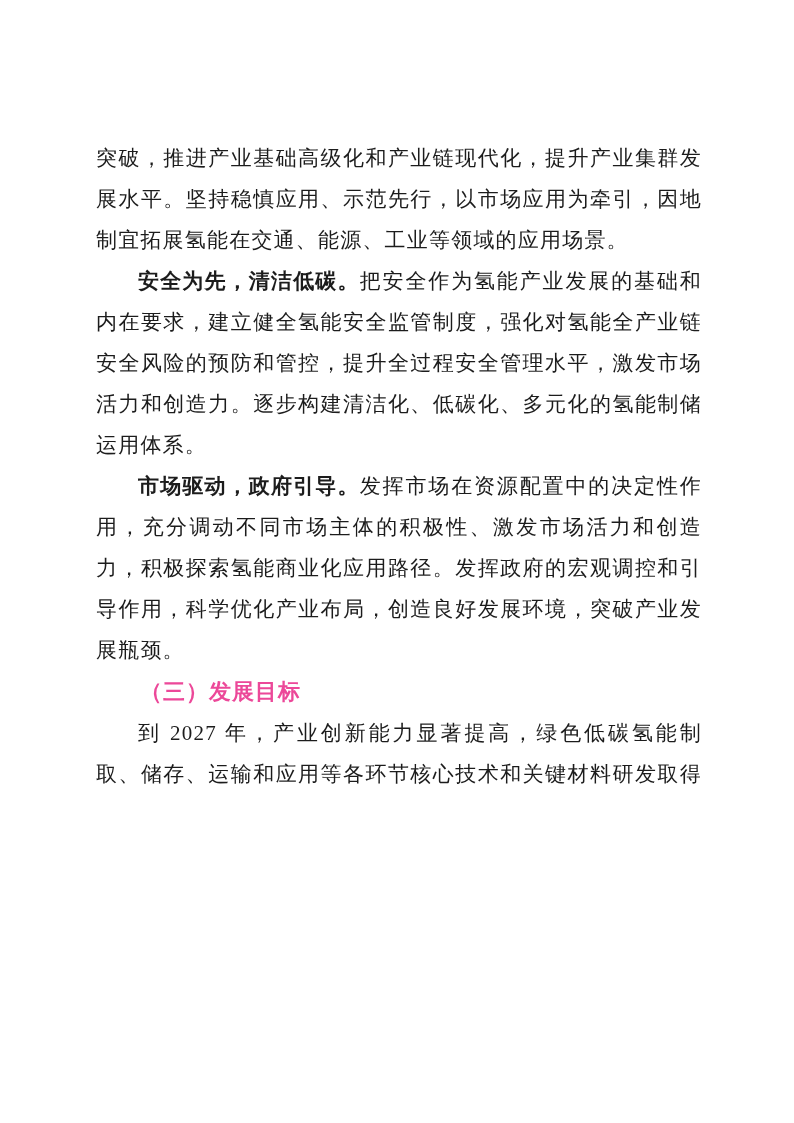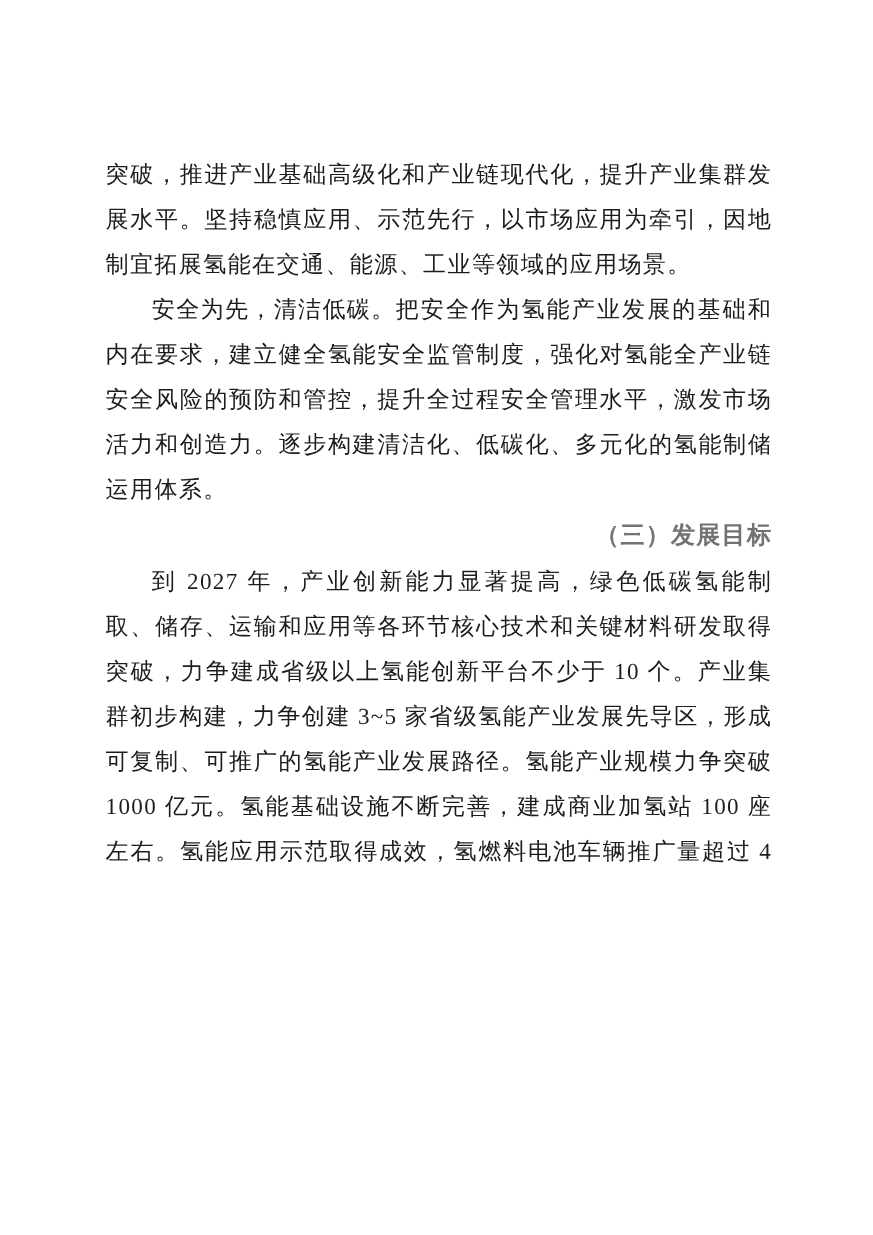--- a/index.html
+++ b/index.html
@@ -30,34 +30,33 @@
     letter-spacing: 1.2px;
     text-align: justify;
     text-justify: inter-character;
     word-break: break-all;
     color: #1c1c1c;
   }
   .para.indent {
     text-indent: 2em;
   }
   .para .lead {
-    font-weight: normal;
+    font-weight: bold;
     letter-spacing: 0.5px;
     margin-top: 36px;
   }
   .heading {
     margin: 0;
     font-family: "Liberation Sans", "DejaVu Sans", sans-serif;
     font-weight: bold;
     font-size: 22px;
     line-height: 42px;
     letter-spacing: 1px;
     text-indent: 2em;
-    color: #737373;
-    text-align: right;
+    color: #ec4899;
   }
   .footer {
     position: absolute;
     top: 1033px;
     left: 0;
     width: 100%;
     text-align: center;
     font-size: 14px;
     letter-spacing: 4px;
     color: #2a2a2a;
@@ -66,20 +65,21 @@
 </head>
 <body>
 
 <div class="page">
   <div class="content">
 
     <p class="para"><span>突破，推进产业基础高级化和产业链现代化，提升产业集群发展水平。坚持稳慎应用、示范先行，以市场应用为牵引，因地制宜拓展氢能在交通、能源、工业等领域的应用场景。</span></p>
 
     <p class="para indent"><span class="lead">安全为先，清洁低碳。</span><span>把安全作为氢能产业发展的基础和内在要求，建立健全氢能安全监管制度，强化对氢能全产业链安全风险的预防和管控，提升全过程安全管理水平，激发市场活力和创造力。逐步构建清洁化、低碳化、多元化的氢能制储运用体系。</span></p>
 
+    <p class="para indent"><span class="lead">市场驱动，政府引导。</span><span>发挥市场在资源配置中的决定性作用，充分调动不同市场主体的积极性、激发市场活力和创造力，积极探索氢能商业化应用路径。发挥政府的宏观调控和引导作用，科学优化产业布局，创造良好发展环境，突破产业发展瓶颈。</span></p>
 
     <h3 class="heading">（三）发展目标</h3>
 
     <p class="para indent"><span>到 2027 年，产业创新能力显著提高，绿色低碳氢能制取、储存、运输和应用等各环节核心技术和关键材料研发取得突破，力争建成省级以上氢能创新平台不少于 10 个。产业集群初步构建，力争创建 3~5 家省级氢能产业发展先导区，形成可复制、可推广的氢能产业发展路径。氢能产业规模力争突破 1000 亿元。氢能基础设施不断完善，建成商业加氢站 100 座左右。氢能应用示范取得成效，氢燃料电池车辆推广量超过 4000 辆，在发电、储能、工业等领域试点示范应用取得突破。力争建设成为国内氢能产业高质量发展示范区。</span></p>
 
   </div>
 
   <div class="footer">- 7 -</div>
 </div>
 

